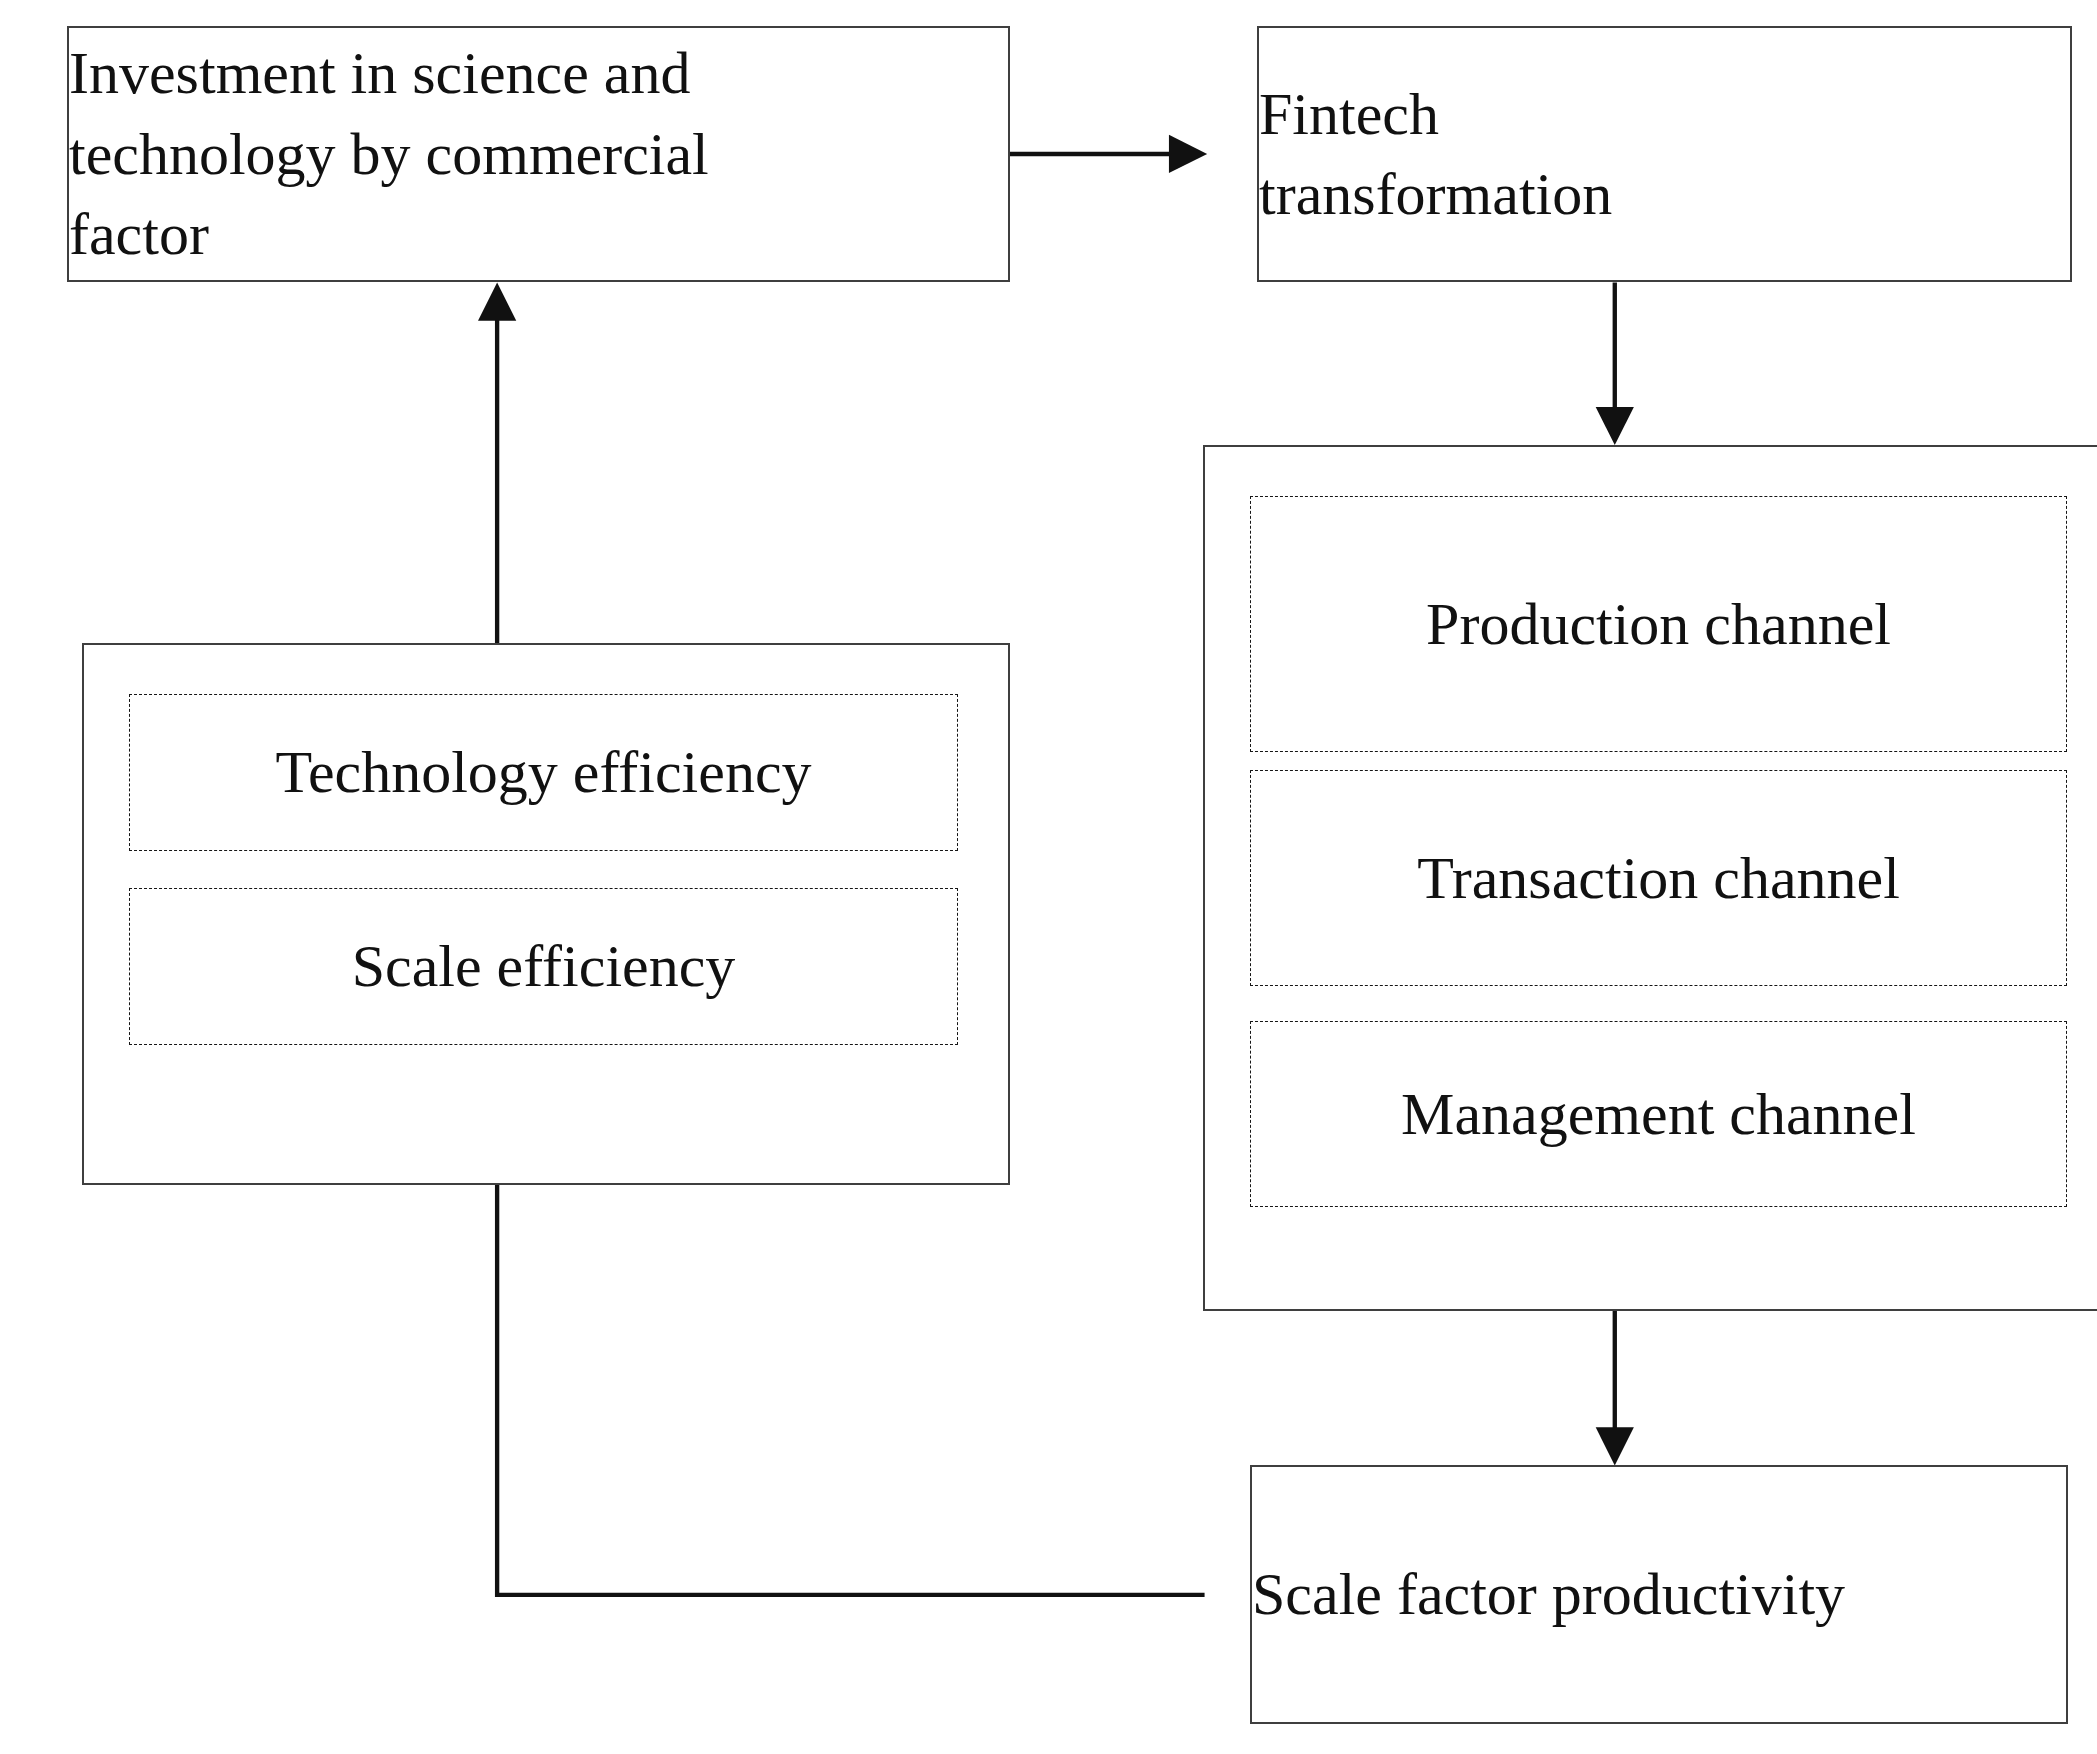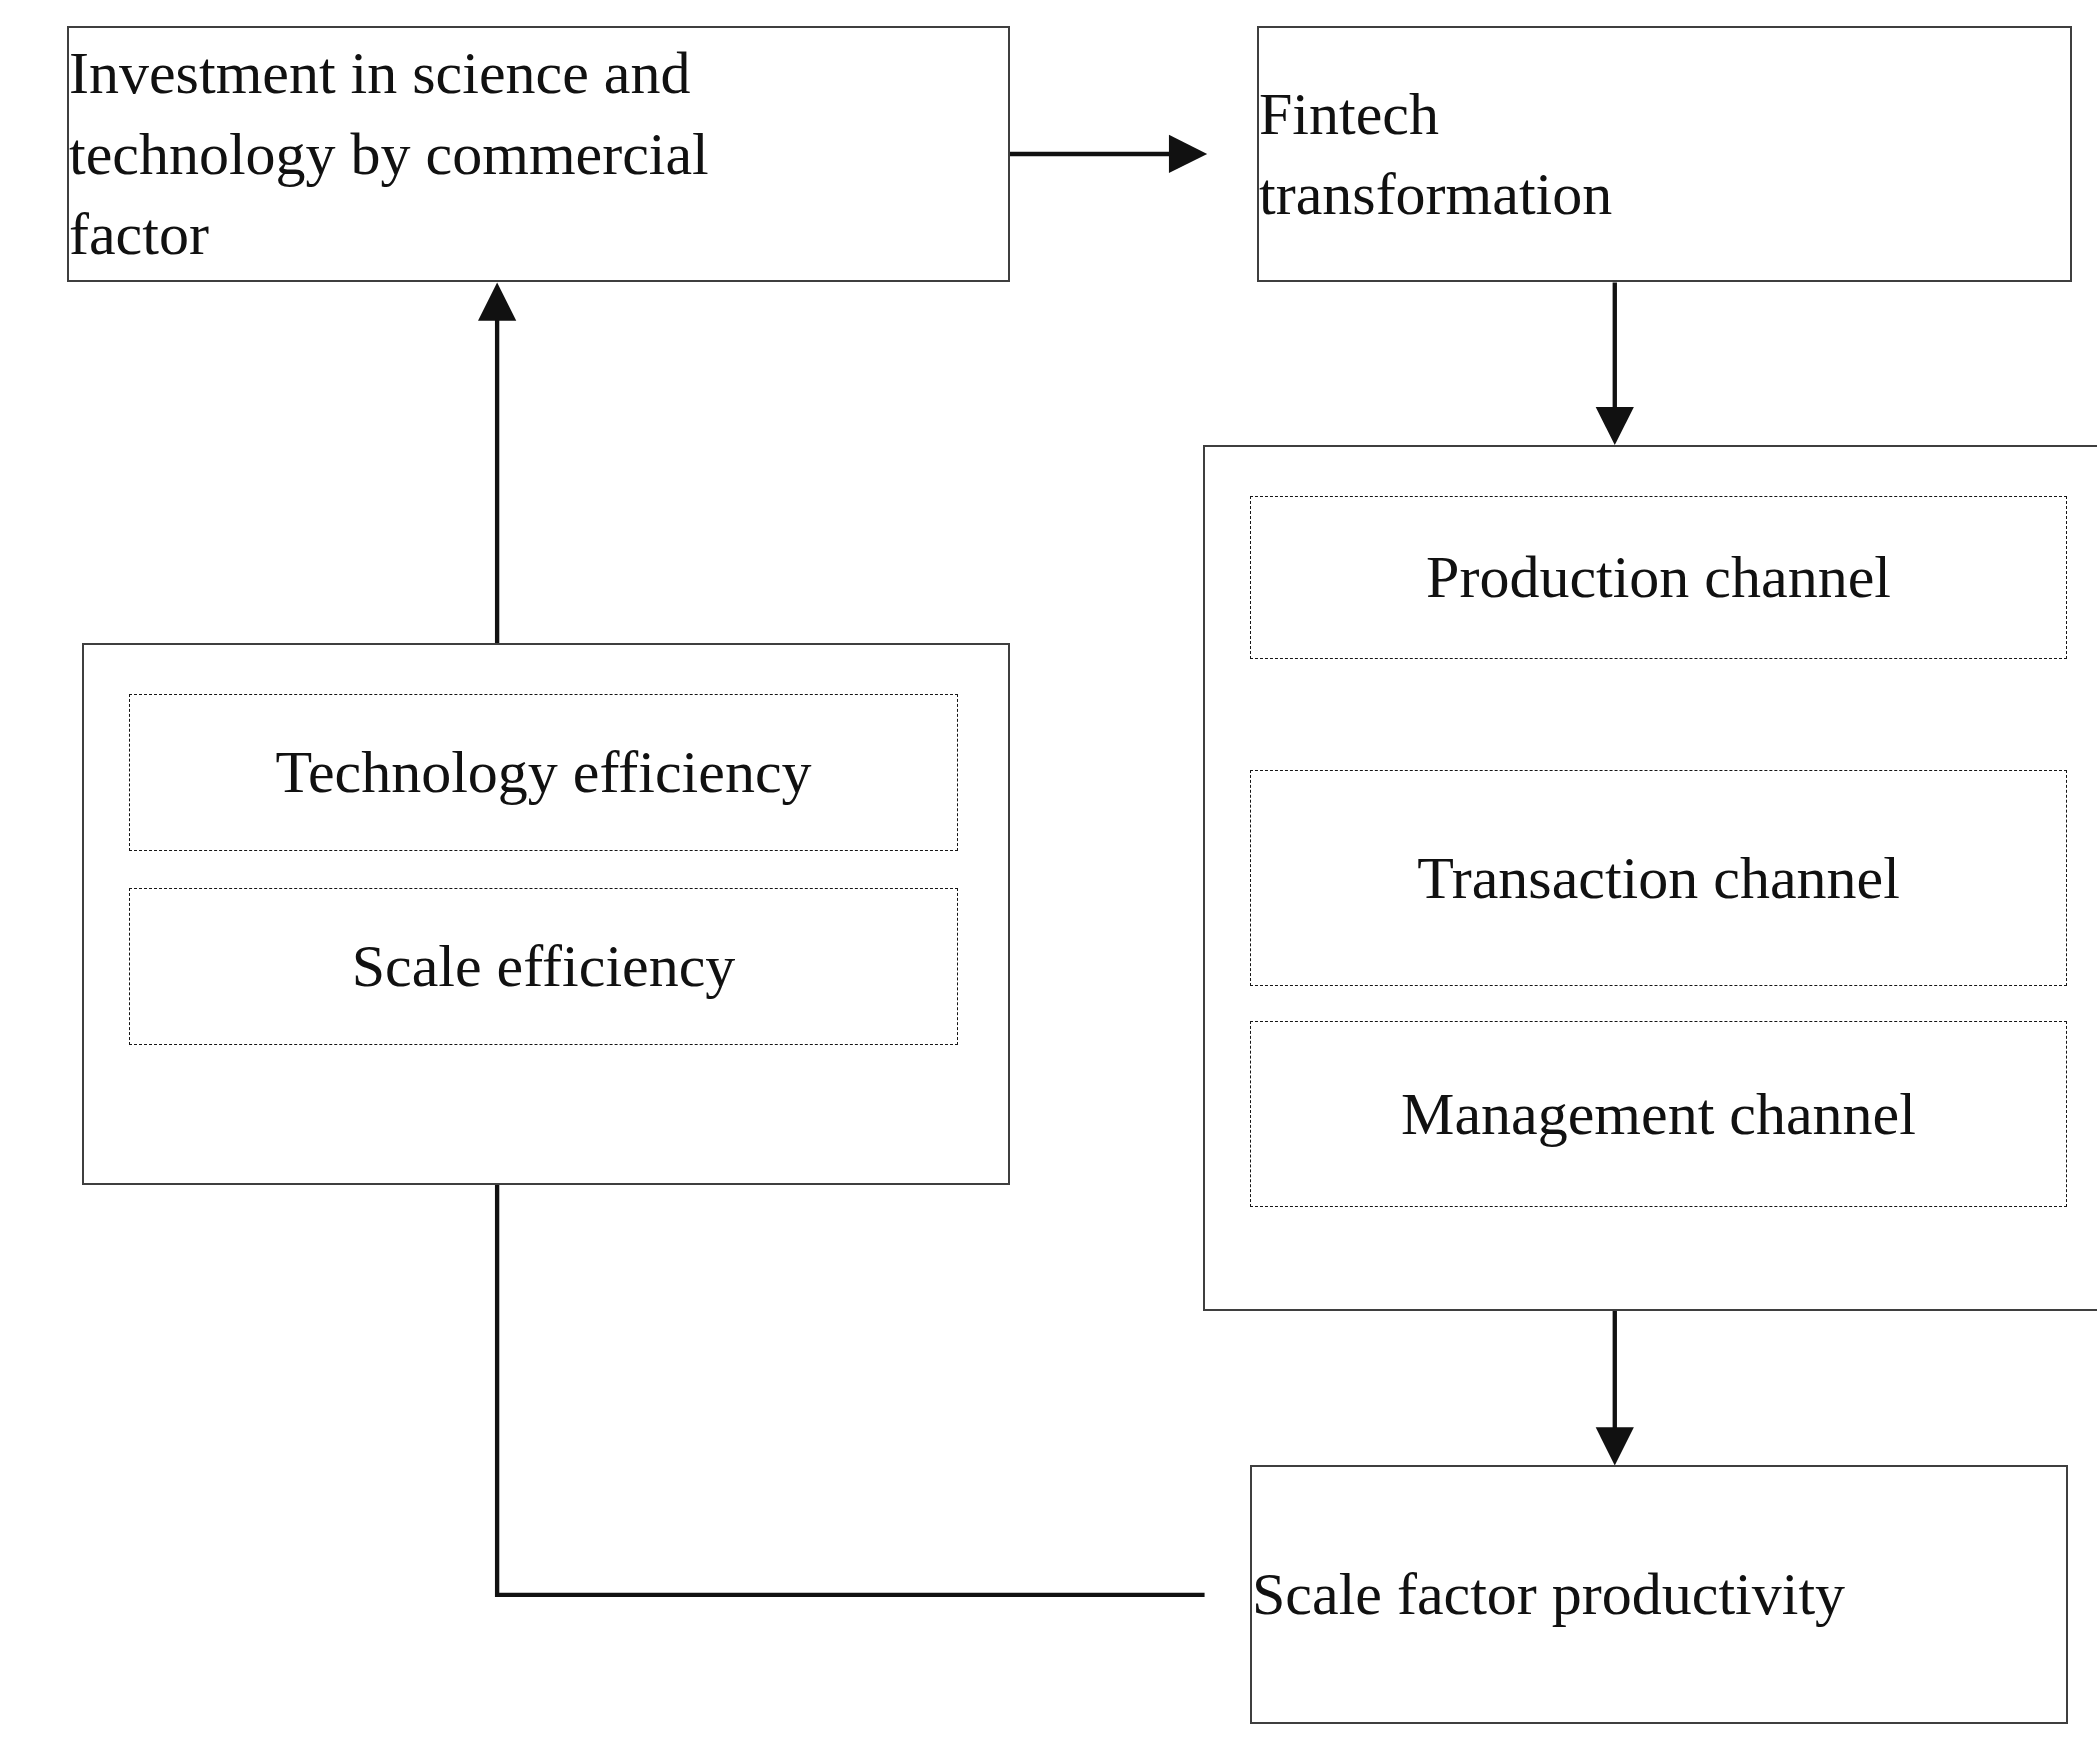--- a/index.html
+++ b/index.html
@@ -83,21 +83,21 @@
     <span class="label-line">technology by commercial</span>
     <span class="label-line">factor</span>
   </div>
 
   <div class="box" style="left:1212px; top:26px; width:815px; height:256px;">
     <span class="label-line">Fintech</span>
     <span class="label-line">transformation</span>
   </div>
 
   <div class="box" style="left:1158px; top:445px; width:911px; height:866px;">
-    <div class="dashedbox" style="left:45px; top:49px; width:817px; height:163px;">
+    <div class="dashedbox" style="left:45px; top:49px; width:817px; height:256px;">
       <span>Production channel</span>
     </div>
     <div class="dashedbox" style="left:45px; top:323px; width:817px; height:216px;">
       <span>Transaction channel</span>
     </div>
     <div class="dashedbox" style="left:45px; top:574px; width:817px; height:186px;">
       <span>Management channel</span>
     </div>
   </div>
 

